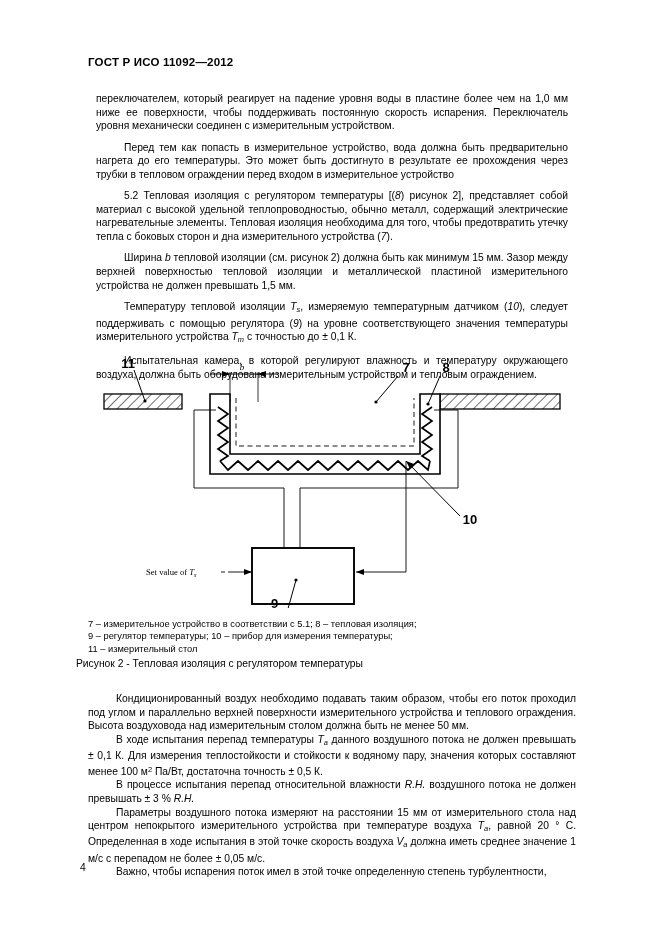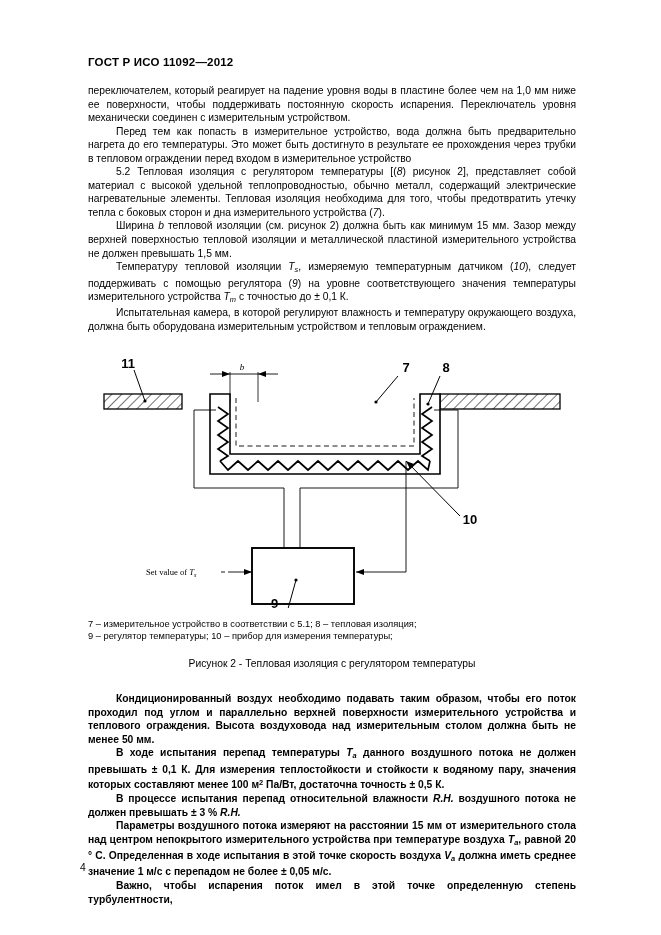--- a/index.html
+++ b/index.html
@@ -29,21 +29,21 @@
     position: absolute;
     left: 88px;
     top: 84px;
     width: 488px;
     font-size: 10.3px;
     line-height: 13.55px;
     text-align: justify;
     text-justify: inter-word;
   }
   .body-text p {
-    margin: 0;
+    margin: 8px;
     text-indent: 28px;
     hyphens: none;
   }
   .body-text p.noindent {
     text-indent: 0;
   }
   i, em { font-style: italic; }
   sub {
     font-size: 0.72em;
     vertical-align: -0.25em;
@@ -68,36 +68,35 @@
     left: 88px;
     top: 618px;
     width: 488px;
     font-size: 9.3px;
     line-height: 12.4px;
     text-align: left;
   }
   .fig-legend div { white-space: nowrap; }
   .fig-caption {
     position: absolute;
-    left: 88px;
+    left: 76px;
     top: 658px;
     width: 488px;
     font-size: 10.3px;
-    text-align: center;
+    text-align: left;
   }
 
   .body-text-2 {
     position: absolute;
     left: 88px;
     top: 692px;
     width: 488px;
     font-size: 10.3px;
     line-height: 13.55px;
     text-align: justify;
-    font-weight: bold;
   }
   .body-text-2 p {
     margin: 0;
     text-indent: 28px;
   }
   .page-number {
     position: absolute;
     left: 80px;
     top: 862px;
     font-size: 10.3px;
@@ -188,20 +187,21 @@
         <text x="58" y="217" font-family="Liberation Serif, serif" font-size="8.6" fill="#000" stroke="none" text-anchor="start">Set value of <tspan font-style="italic">T</tspan><tspan font-style="italic" font-size="6.2" dy="2">s</tspan></text>
       </g>
     </svg>
 
     <div style="position:absolute; left:183px; top:238px; font-size:13px; font-weight:bold;">9</div>
   </div>
 
   <div class="fig-legend">
     <div>7  – измерительное устройство в соответствии с 5.1;   8 – тепловая изоляция;</div>
     <div>9 – регулятор температуры; 10 – прибор для измерения температуры;</div>
+    <div>11 – измерительный стол</div>
   </div>
 
   <div class="fig-caption">Рисунок 2 - Тепловая изоляция с регулятором температуры</div>
 
   <div class="body-text-2">
     <p>Кондиционированный воздух необходимо подавать таким образом, чтобы его поток проходил под углом и параллельно верхней поверхности измерительного устройства и теплового ограждения. Высота воздуховода над измерительным столом должна быть не менее 50 мм.</p>
     <p>В ходе испытания перепад температуры <i>T</i><sub><i>a</i></sub> данного воздушного потока не должен превышать ± 0,1 К. Для измерения теплостойкости и стойкости к водяному пару, значения которых составляют менее 100 м<sup>2</sup> Па/Вт, достаточна точность ± 0,5 К.</p>
     <p>В процессе испытания перепад относительной влажности <i>R.H.</i> воздушного потока не должен превышать ± 3 % <i>R.H.</i></p>
     <p>Параметры воздушного потока измеряют на расстоянии 15 мм от измерительного стола над центром непокрытого измерительного устройства при температуре воздуха <i>T</i><sub><i>a</i></sub>, равной 20 ° С. Определенная в ходе испытания в этой точке скорость воздуха <i>V</i><sub><i>a</i></sub> должна иметь среднее значение 1 м/с с перепадом не более ± 0,05 м/с.</p>
     <p>Важно, чтобы испарения поток имел в этой точке определенную степень турбулентности,</p>

